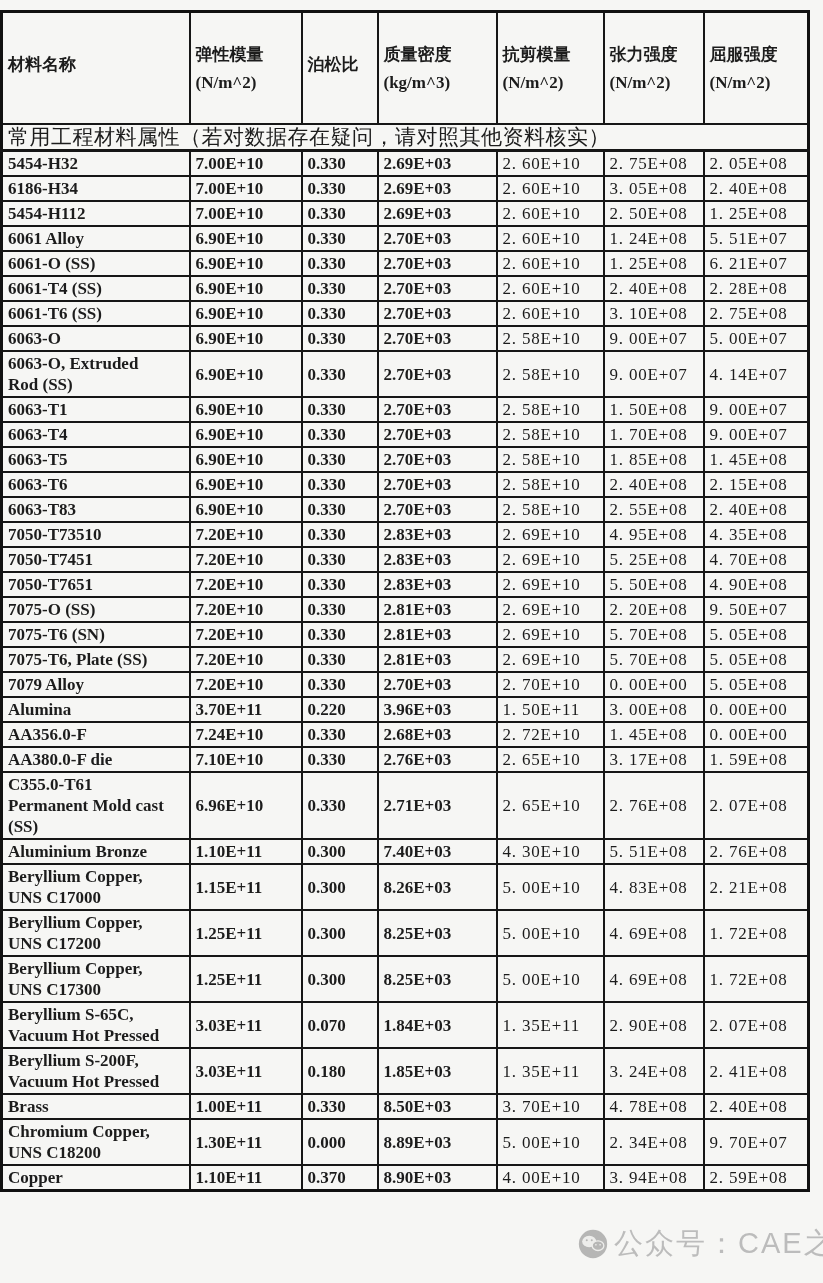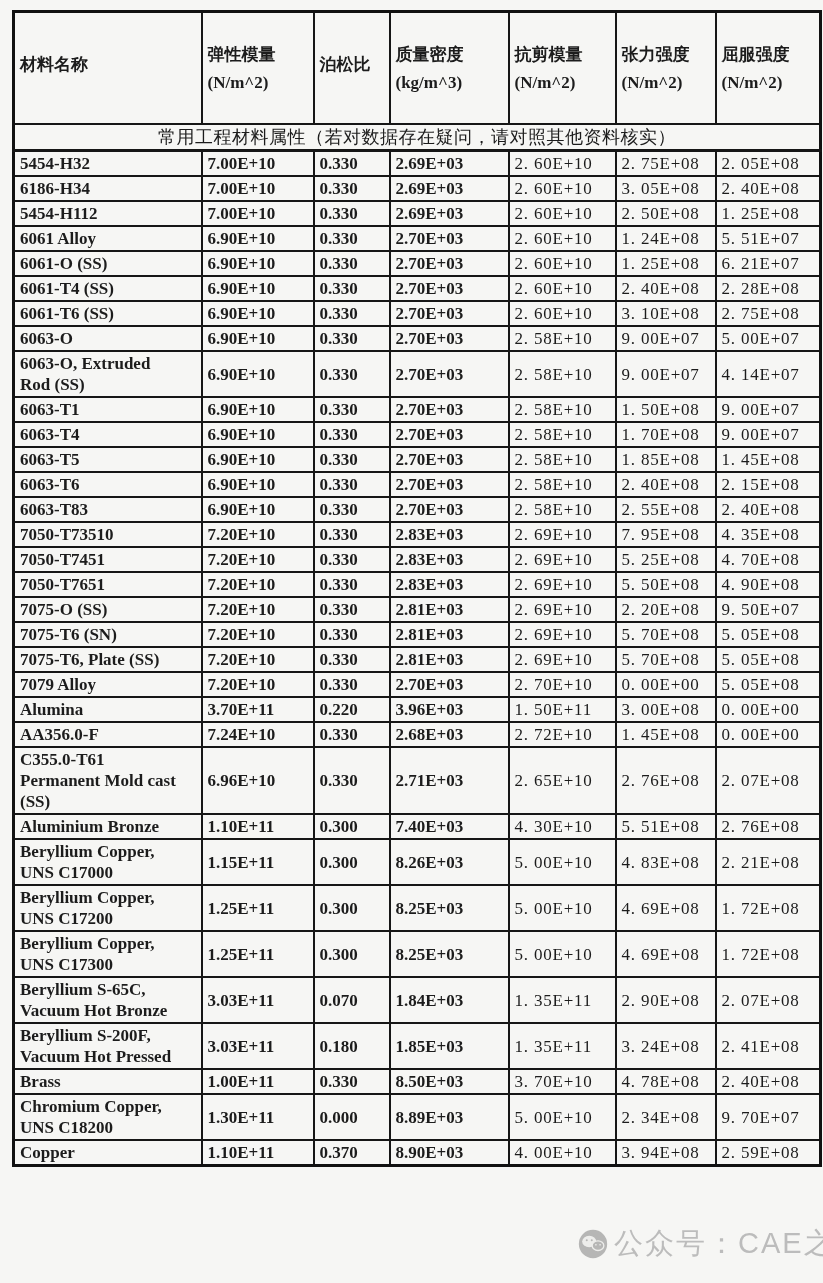--- a/index.html
+++ b/index.html
@@ -9,21 +9,21 @@
     height: 1283px;
     background: #f6f6f4;
     overflow: hidden;
     font-family: "Liberation Serif", "DejaVu Serif", serif;
   }
   .page {
     position: relative;
     width: 823px;
     height: 1283px;
     box-sizing: border-box;
-    padding: 10px 6px 5px 12px;
+    padding: 10px 6px 5px 0;
   }
   table.materials {
     border-collapse: collapse;
     table-layout: fixed;
     width: 807px;
     background: transparent;
   }
   table.materials col.c0 { width: 188px; }
   table.materials col.c1 { width: 112px; }
   table.materials col.c2 { width: 76px;  }
@@ -47,23 +47,23 @@
     border: 3px solid #111;
   }
   thead th {
     height: 108px;
     font-weight: bold;
     border-bottom-width: 3px;
     font-size: 18px;
   }
   thead th .unit { display: block; font-weight: bold; margin-top: 7px; }
   tr.subtitle-row td {
-    text-align: center;
+    text-align: left;
     height: 22px;
-    font-size: 18px;
+    font-size: 21px;
     border-bottom-width: 3px;
     letter-spacing: 0.5px;
   }
   td.name-cell {
     font-weight: 600;
     white-space: pre-line;
   }
   td.v-dark {
     font-weight: 600;
   }
@@ -275,21 +275,21 @@
           <td class="v-light">2. 58E+10</td>
           <td class="v-light">2. 55E+08</td>
           <td class="v-light">2. 40E+08</td>
         </tr>
         <tr>
           <td class="name-cell">7050-T73510</td>
           <td class="v-dark">7.20E+10</td>
           <td class="v-dark">0.330</td>
           <td class="v-dark">2.83E+03</td>
           <td class="v-light">2. 69E+10</td>
-          <td class="v-light">7. 95E+08</td>
+          <td class="v-light">4. 95E+08</td>
           <td class="v-light">4. 35E+08</td>
         </tr>
         <tr>
           <td class="name-cell">7050-T7451</td>
           <td class="v-dark">7.20E+10</td>
           <td class="v-dark">0.330</td>
           <td class="v-dark">2.83E+03</td>
           <td class="v-light">2. 69E+10</td>
           <td class="v-light">5. 25E+08</td>
           <td class="v-light">4. 70E+08</td>
@@ -349,20 +349,29 @@
           <td class="v-light">0. 00E+00</td>
         </tr>
         <tr>
           <td class="name-cell">AA356.0-F</td>
           <td class="v-dark">7.24E+10</td>
           <td class="v-dark">0.330</td>
           <td class="v-dark">2.68E+03</td>
           <td class="v-light">2. 72E+10</td>
           <td class="v-light">1. 45E+08</td>
           <td class="v-light">0. 00E+00</td>
+        </tr>
+        <tr>
+          <td class="name-cell">AA380.0-F die</td>
+          <td class="v-dark">7.10E+10</td>
+          <td class="v-dark">0.330</td>
+          <td class="v-dark">2.76E+03</td>
+          <td class="v-light">2. 65E+10</td>
+          <td class="v-light">3. 17E+08</td>
+          <td class="v-light">1. 59E+08</td>
         </tr>
         <tr>
           <td class="name-cell">C355.0-T61
 Permanent Mold cast
 (SS)</td>
           <td class="v-dark">6.96E+10</td>
           <td class="v-dark">0.330</td>
           <td class="v-dark">2.71E+03</td>
           <td class="v-light">2. 65E+10</td>
           <td class="v-light">2. 76E+08</td>
@@ -402,21 +411,21 @@
 UNS C17300</td>
           <td class="v-dark">1.25E+11</td>
           <td class="v-dark">0.300</td>
           <td class="v-dark">8.25E+03</td>
           <td class="v-light">5. 00E+10</td>
           <td class="v-light">4. 69E+08</td>
           <td class="v-light">1. 72E+08</td>
         </tr>
         <tr>
           <td class="name-cell">Beryllium S-65C,
-Vacuum Hot Bronze</td>
+Vacuum Hot Pressed</td>
           <td class="v-dark">3.03E+11</td>
           <td class="v-dark">0.070</td>
           <td class="v-dark">1.84E+03</td>
           <td class="v-light">1. 35E+11</td>
           <td class="v-light">2. 90E+08</td>
           <td class="v-light">2. 07E+08</td>
         </tr>
         <tr>
           <td class="name-cell">Beryllium S-200F,
 Vacuum Hot Pressed</td>

